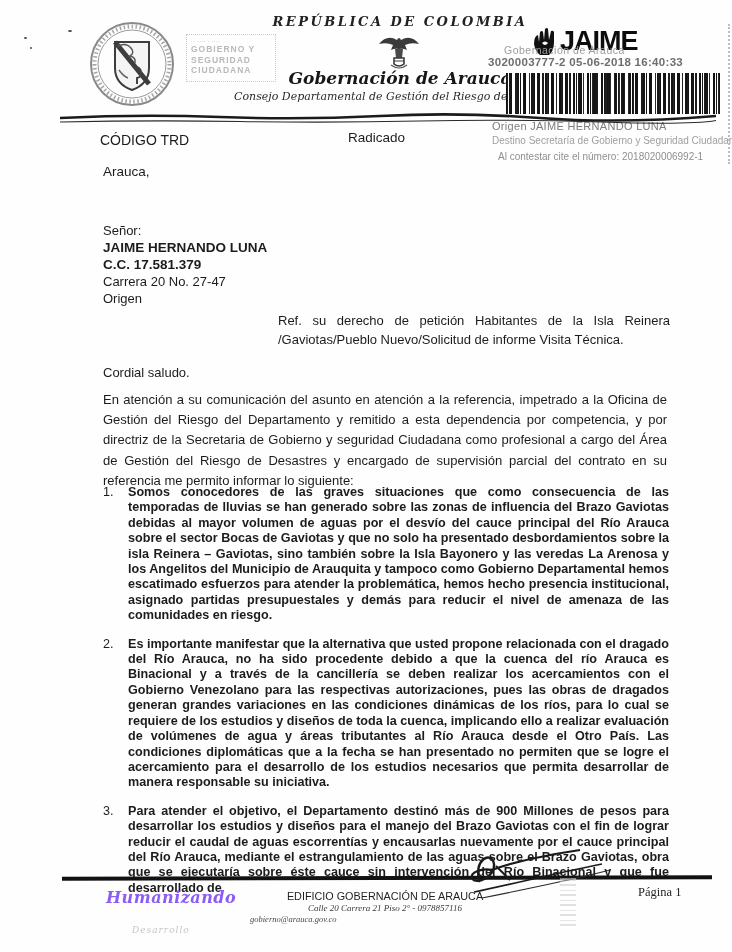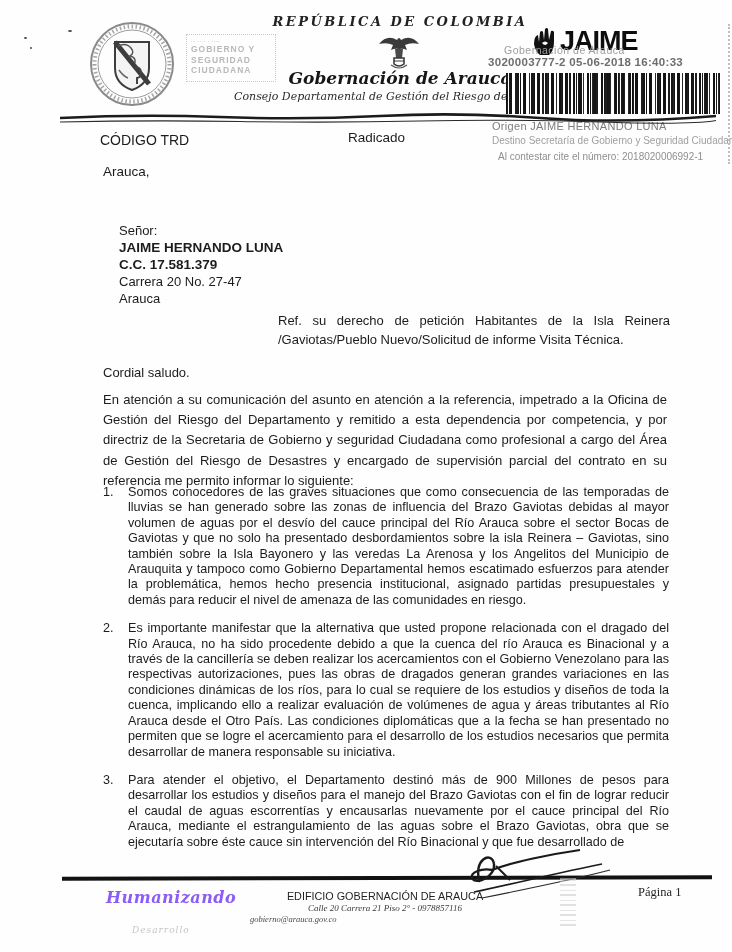--- a/index.html
+++ b/index.html
@@ -51,31 +51,31 @@
   .stamp-line3{left:498px;top:151px;width:240px;color:#8f8f8f;font-size:10px;}
   .edge-dots{left:728px;top:24px;width:0;height:140px;border-left:2px dotted #bdbdbd;}
 
   .rule-wavy{left:60px;top:111px;width:656px;height:12px;}
 
   
   .codigo{left:100px;top:132px;font-size:14px;}
   .radicado{left:348px;top:130px;font-size:13.5px;text-align:center;}
   .city-line{left:103px;top:164px;font-size:13.5px;}
 
-  .recipient{left:119px;top:222px;font-size:13px;line-height:17px;}
+  .recipient{left:103px;top:222px;font-size:13px;line-height:17px;}
   .recipient .b{font-weight:bold;font-size:13.5px;}
 
   .reference{left:278px;top:311px;width:392px;font-size:13px;line-height:19px;}
   .greeting{left:103px;top:365px;font-size:13px;}
   .intro{left:103px;top:390px;width:564px;font-size:13px;line-height:20.2px;}
 
   .list{left:103px;top:485px;width:566px;font-size:12.6px;line-height:15.4px;}
   .list-item{display:flex;margin-bottom:13px;}
   .list-num{width:25px;flex:none;}
-  .list-text{flex:1;}
+  .list-text{flex:1;font-weight:bold;}
 
   
   .rule-footer{left:62px;top:876px;width:650px;height:3.5px;background:#121212;transform:rotate(-.15deg);}
   .signature{left:452px;top:840px;width:180px;height:75px;}
   .vstamp{
     left:560px;top:878px;width:16px;height:48px;opacity:.45;
     background:repeating-linear-gradient(0deg,#bdbdbd 0 2px,#fff 2px 5px,#c8c8c8 5px 6px,#fff 6px 10px);
   }
   .page-num{left:638px;top:885px;font-family:"Liberation Serif","DejaVu Serif",serif;font-size:12.5px;color:#242424;}
   .f-building{left:250px;top:890px;width:270px;text-align:center;font-size:10.8px;color:#1f1f1f;}
@@ -149,21 +149,21 @@
 
   <div class="abs codigo">CÓDIGO TRD</div>
   <div class="abs radicado">Radicado</div>
   <div class="abs city-line">Arauca,</div>
 
   <div class="abs recipient">
     <div>Señor:</div>
     <div class="b">JAIME HERNANDO LUNA</div>
     <div class="b">C.C. 17.581.379</div>
     <div>Carrera 20 No. 27-47</div>
-    <div>Arauca</div>
+    <div>Origen</div>
   </div>
 
   <div class="abs reference just">Ref. su derecho de petición Habitantes de la Isla Reinera /Gaviotas/Pueblo Nuevo/Solicitud de informe Visita Técnica.</div>
   <div class="abs greeting">Cordial saludo.</div>
   <div class="abs intro just">En atención a su comunicación del asunto en atención a la referencia, impetrado a la Oficina de Gestión del Riesgo del Departamento y remitido a esta dependencia por competencia, y por directriz de la Secretaria de Gobierno y seguridad Ciudadana como profesional a cargo del Área de Gestión del Riesgo de Desastres y encargado de supervisión parcial del contrato en su referencia me permito informar lo siguiente:</div>
 
   <div class="abs list">
     <div class="list-item">
       <div class="list-num">1.</div>
       <div class="list-text just">Somos conocedores de las graves situaciones que como consecuencia de las temporadas de lluvias se han generado sobre las zonas de influencia del Brazo Gaviotas debidas al mayor volumen de aguas por el desvío del cauce principal del Río Arauca sobre el sector Bocas de Gaviotas y que no solo ha presentado desbordamientos sobre la isla Reinera – Gaviotas, sino también sobre la Isla Bayonero y las veredas La Arenosa y los Angelitos del Municipio de Arauquita y tampoco como Gobierno Departamental hemos escatimado esfuerzos para atender la problemática, hemos hecho presencia institucional, asignado partidas presupuestales y demás para reducir el nivel de amenaza de las comunidades en riesgo.</div>

